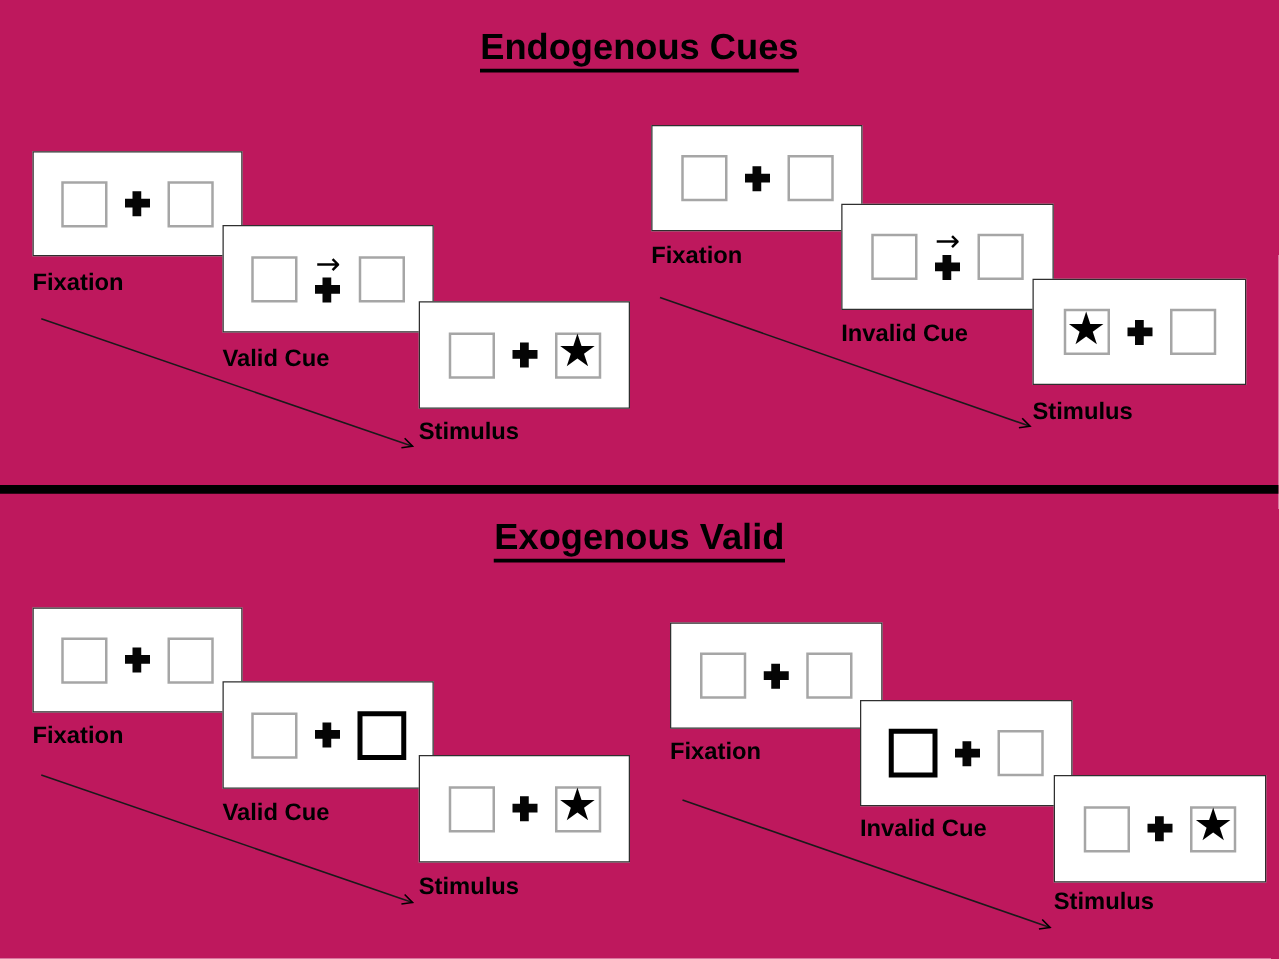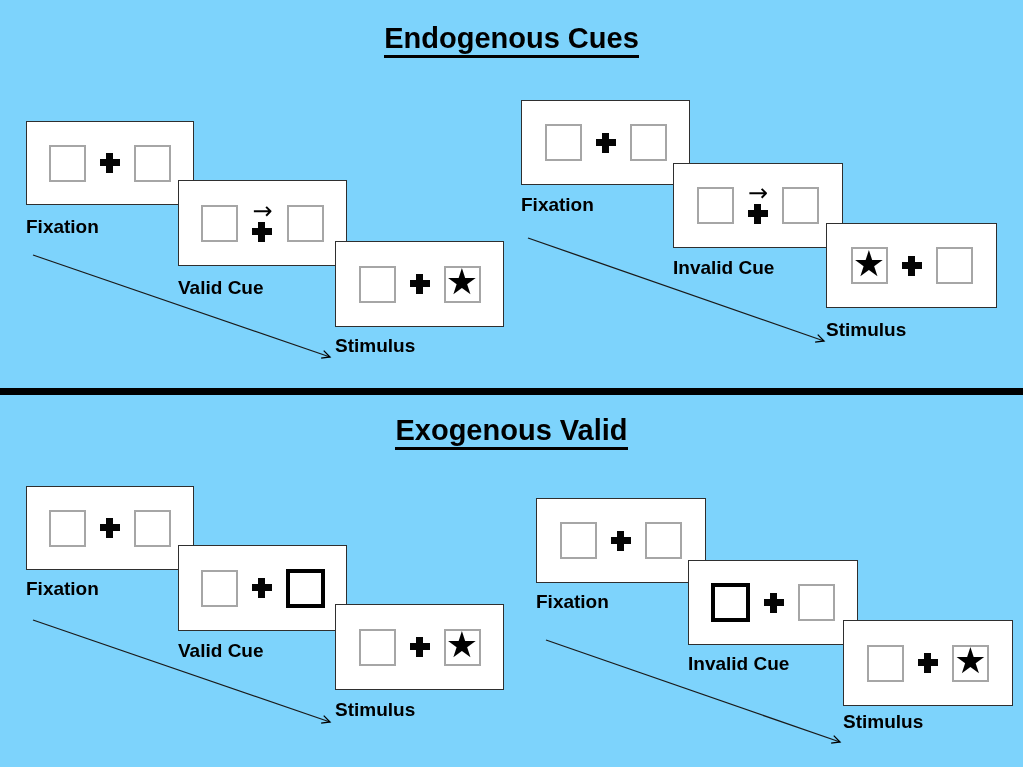--- a/index.html
+++ b/index.html
@@ -1,20 +1,20 @@
 <!DOCTYPE html>
 <html><head>
 <meta charset="utf-8">
 <style>
   html, body { margin: 0; padding: 0; background: #ffffff; }
   #canvas {
     position: relative;
     width: 1023px;
     height: 767px;
-    background: #7dd3fc;
+    background: #be185d;
     overflow: hidden;
     font-family: "Liberation Sans", sans-serif;
     color: #000;
   }
   .title {
     position: absolute;
     left: 0;
     width: 100%;
     text-align: center;
     font-size: 29px;

